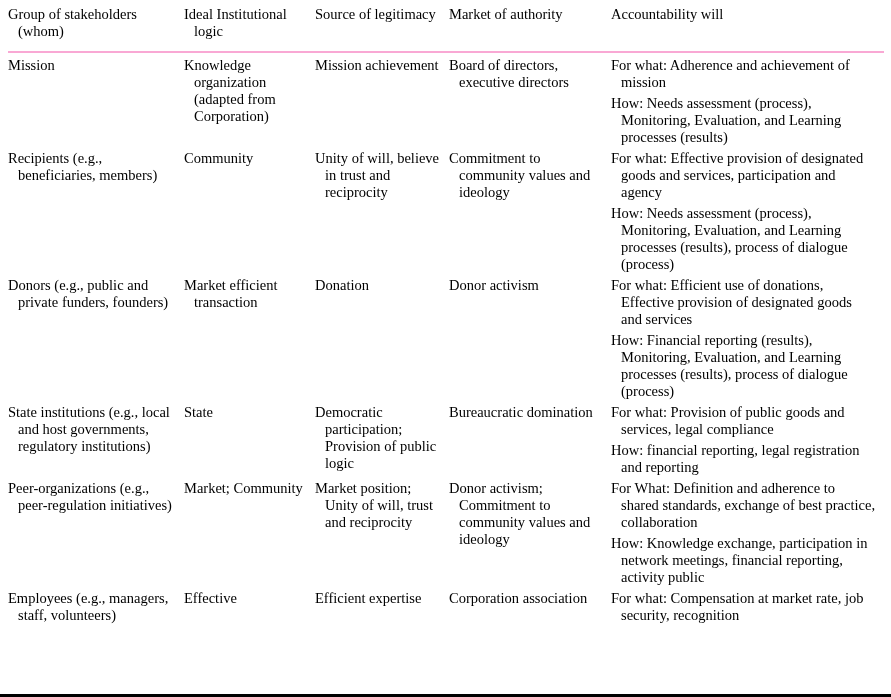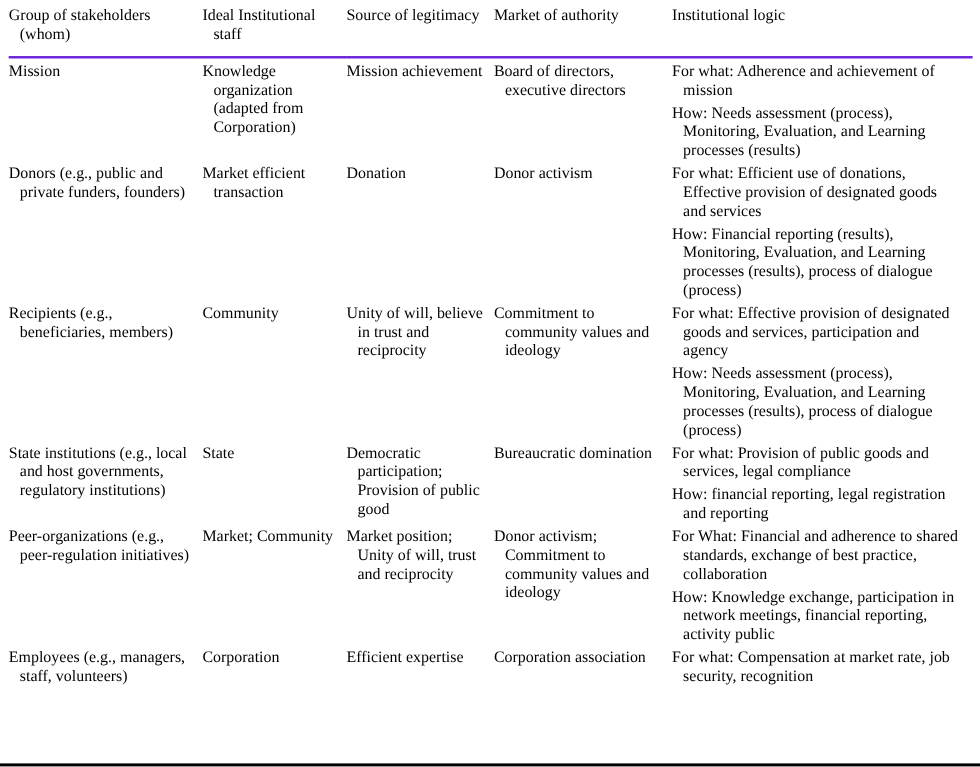--- a/index.html
+++ b/index.html
@@ -31,21 +31,21 @@
   col.c5 { width: 273px; }
   th, td {
     vertical-align: top;
     text-align: left;
     font-weight: normal;
     padding: 0 8px 0 0;
   }
   thead th {
     padding-top: 6px;
     padding-bottom: 11px;
-    border-bottom: 2px solid #6d28d9;
+    border-bottom: 2px solid #f9a8d4;
   }
   tbody td {
     padding-top: 4px;
     padding-bottom: 0;
   }
   tbody tr:last-child td {
     padding-bottom: 6px;
   }
   .hang {
     padding-left: 10px;
@@ -79,30 +79,30 @@
         <col class="c3">
         <col class="c4">
         <col class="c5">
     </colgroup>
     <thead>
       <tr>
         <th>
             <div class="hang">Group of stakeholders (whom)</div>
           </th>
         <th>
-            <div class="hang">Ideal Institutional staff</div>
+            <div class="hang">Ideal Institutional logic</div>
           </th>
         <th>
             <div class="hang">Source of legitimacy</div>
           </th>
         <th>
             <div class="hang">Market of authority</div>
           </th>
         <th>
-            <div class="hang">Institutional logic</div>
+            <div class="hang">Accountability will</div>
           </th>
       </tr>
     </thead>
     <tbody>
 
       <tr>
         <td>
             <div class="hang">Mission</div>
           </td>
         <td>
@@ -115,65 +115,65 @@
             <div class="hang">Board of directors, executive directors</div>
           </td>
         <td>
           <div class="acc"><b>For what:</b> <span>Adherence and achievement of mission</span></div>
           <div class="acc"><b>How:</b> <span>Needs assessment (process), Monitoring, Evaluation, and Learning processes (results)</span></div>
         </td>
       </tr>
 
       <tr>
         <td>
+            <div class="hang">Recipients (e.g., beneficiaries, members)</div>
+          </td>
+        <td>
+            <div class="hang">Community</div>
+          </td>
+        <td>
+            <div class="hang">Unity of will, believe in trust and reciprocity</div>
+          </td>
+        <td>
+            <div class="hang">Commitment to community values and ideology</div>
+          </td>
+        <td>
+          <div class="acc"><b>For what:</b> <span>Effective provision of designated goods and services, participation and agency</span></div>
+          <div class="acc"><b>How:</b> <span>Needs assessment (process), Monitoring, Evaluation, and Learning processes (results), process of dialogue (process)</span></div>
+        </td>
+      </tr>
+
+      <tr>
+        <td>
             <div class="hang">Donors (e.g., public and private funders, founders)</div>
           </td>
         <td>
             <div class="hang">Market efficient transaction</div>
           </td>
         <td>
             <div class="hang">Donation</div>
           </td>
         <td>
             <div class="hang">Donor activism</div>
           </td>
         <td>
           <div class="acc"><b>For what:</b> <span>Efficient use of donations, Effective provision of designated goods and services</span></div>
           <div class="acc"><b>How:</b> <span>Financial reporting (results), Monitoring, Evaluation, and Learning processes (results), process of dialogue (process)</span></div>
         </td>
       </tr>
 
       <tr>
         <td>
-            <div class="hang">Recipients (e.g., beneficiaries, members)</div>
-          </td>
-        <td>
-            <div class="hang">Community</div>
-          </td>
-        <td>
-            <div class="hang">Unity of will, believe in trust and reciprocity</div>
-          </td>
-        <td>
-            <div class="hang">Commitment to community values and ideology</div>
-          </td>
-        <td>
-          <div class="acc"><b>For what:</b> <span>Effective provision of designated goods and services, participation and agency</span></div>
-          <div class="acc"><b>How:</b> <span>Needs assessment (process), Monitoring, Evaluation, and Learning processes (results), process of dialogue (process)</span></div>
-        </td>
-      </tr>
-
-      <tr>
-        <td>
             <div class="hang">State institutions (e.g., local and host governments, regulatory institutions)</div>
           </td>
         <td>
             <div class="hang">State</div>
           </td>
         <td>
-            <div class="hang">Democratic participation; Provision of public good</div>
+            <div class="hang">Democratic participation; Provision of public logic</div>
           </td>
         <td>
             <div class="hang">Bureaucratic domination</div>
           </td>
         <td>
           <div class="acc"><b>For what:</b> <span>Provision of public goods and services, legal compliance</span></div>
           <div class="acc"><b>How:</b> <span>financial reporting, legal registration and reporting</span></div>
         </td>
       </tr>
 
@@ -184,31 +184,31 @@
         <td>
             <div class="hang">Market; Community</div>
           </td>
         <td>
             <div class="hang">Market position; Unity of will, trust and reciprocity</div>
           </td>
         <td>
             <div class="hang">Donor activism; Commitment to community values and ideology</div>
           </td>
         <td>
-          <div class="acc"><b>For What:</b> <span>Financial and adherence to shared standards, exchange of best practice, collaboration</span></div>
+          <div class="acc"><b>For What:</b> <span>Definition and adherence to shared standards, exchange of best practice, collaboration</span></div>
           <div class="acc"><b>How:</b> <span>Knowledge exchange, participation in network meetings, financial reporting, activity public</span></div>
         </td>
       </tr>
 
       <tr>
         <td>
             <div class="hang">Employees (e.g., managers, staff, volunteers)</div>
           </td>
         <td>
-            <div class="hang">Corporation</div>
+            <div class="hang">Effective</div>
           </td>
         <td>
             <div class="hang">Efficient expertise</div>
           </td>
         <td>
             <div class="hang">Corporation association</div>
           </td>
         <td>
           <div class="acc"><b>For what:</b> <span>Compensation at market rate, job security, recognition</span></div>
 

